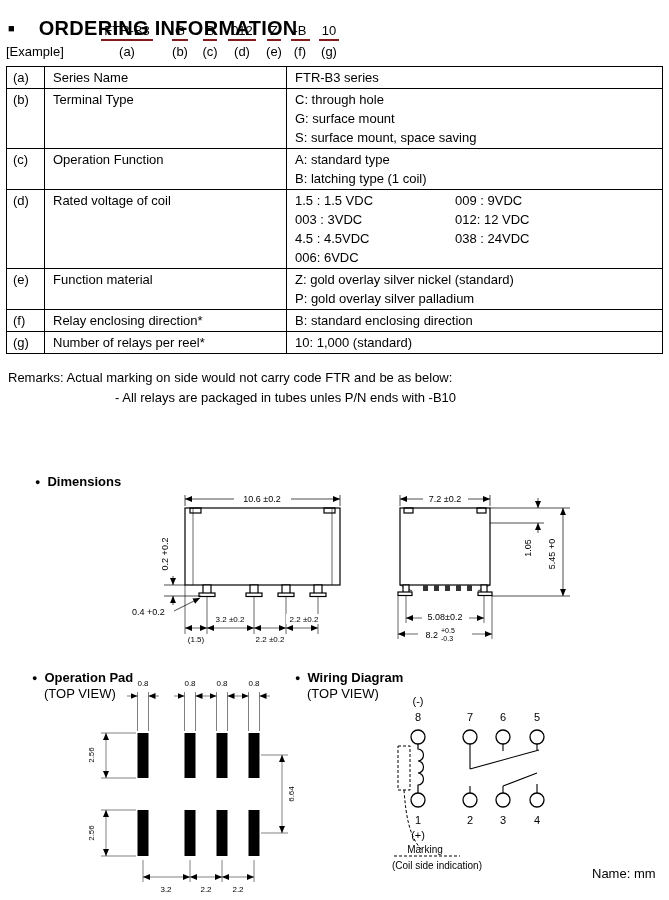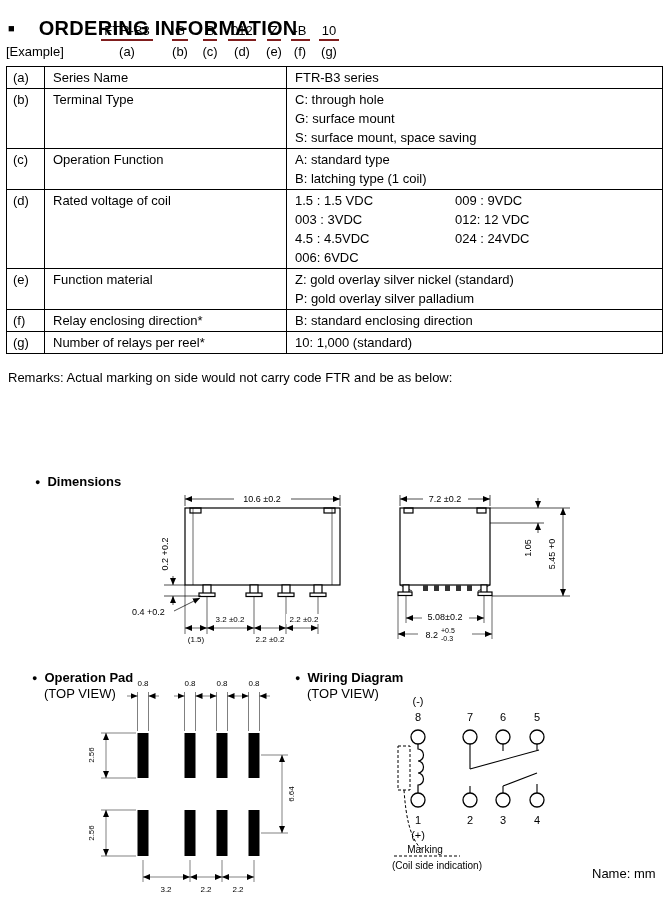--- a/index.html
+++ b/index.html
@@ -104,21 +104,21 @@
           <div class="pair">
               <span class="pl">1.5 : 1.5 VDC</span>
               <span>009 : 9VDC</span>
             </div>
           <div class="pair">
               <span class="pl">003 : 3VDC</span>
               <span>012: 12 VDC</span>
             </div>
           <div class="pair">
               <span class="pl">4.5 : 4.5VDC</span>
-              <span>024 : 24VDC</span>
+              <span>038 : 24VDC</span>
             </div>
           <div class="pair">
               <span class="pl">006: 6VDC</span>
               <span></span>
             </div>
         </td>
       </tr>
       <tr>
         <td class="key">(e)</td>
         <td>Function material</td>
@@ -139,20 +139,23 @@
         <td>Number of relays per reel*</td>
         <td>
             <div>10: 1,000 (standard)</div>
           </td>
       </tr>
     </tbody>
   </table>
 
   <div class="remarks">
     <div>Remarks: Actual marking on side would not carry code FTR and be as below:</div>
+    <div>
+      <span class="nl"></span><span>- All relays are packaged in tubes unles P/N ends with -B10</span>
+    </div>
   </div>
 
   <div class="sec-header" style="left:35px;top:474px">
     <span class="sec-bullet">●</span>
     <span>Dimensions</span>
   </div>
 
   <svg class="dims-svg" width="600" height="176" viewBox="0 0 600 176">
     <defs>
       <marker id="ah" markerUnits="userSpaceOnUse" markerWidth="8" markerHeight="8" refX="7" refY="4" orient="auto-start-reverse">

